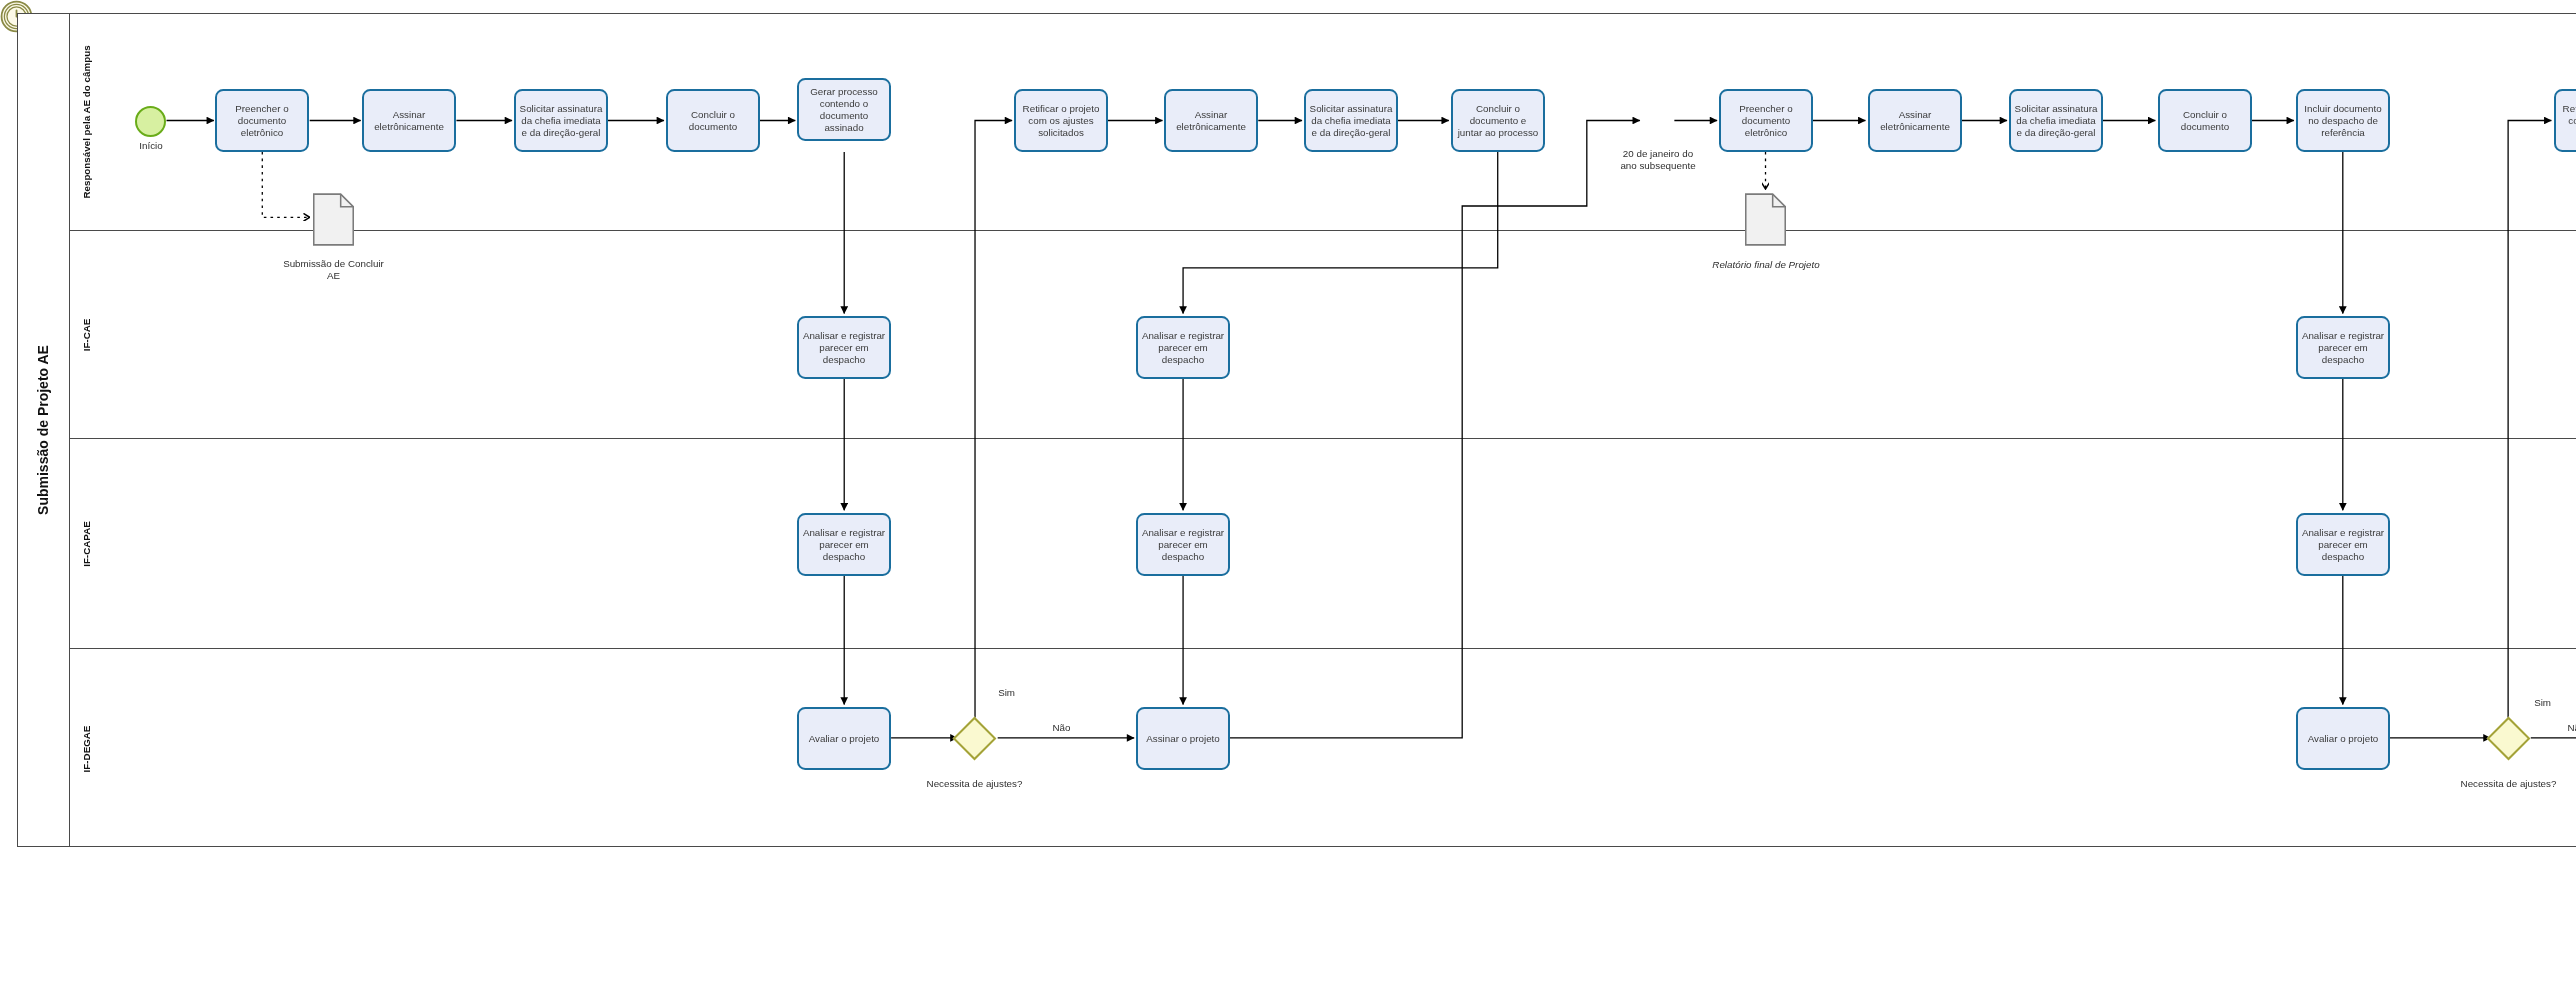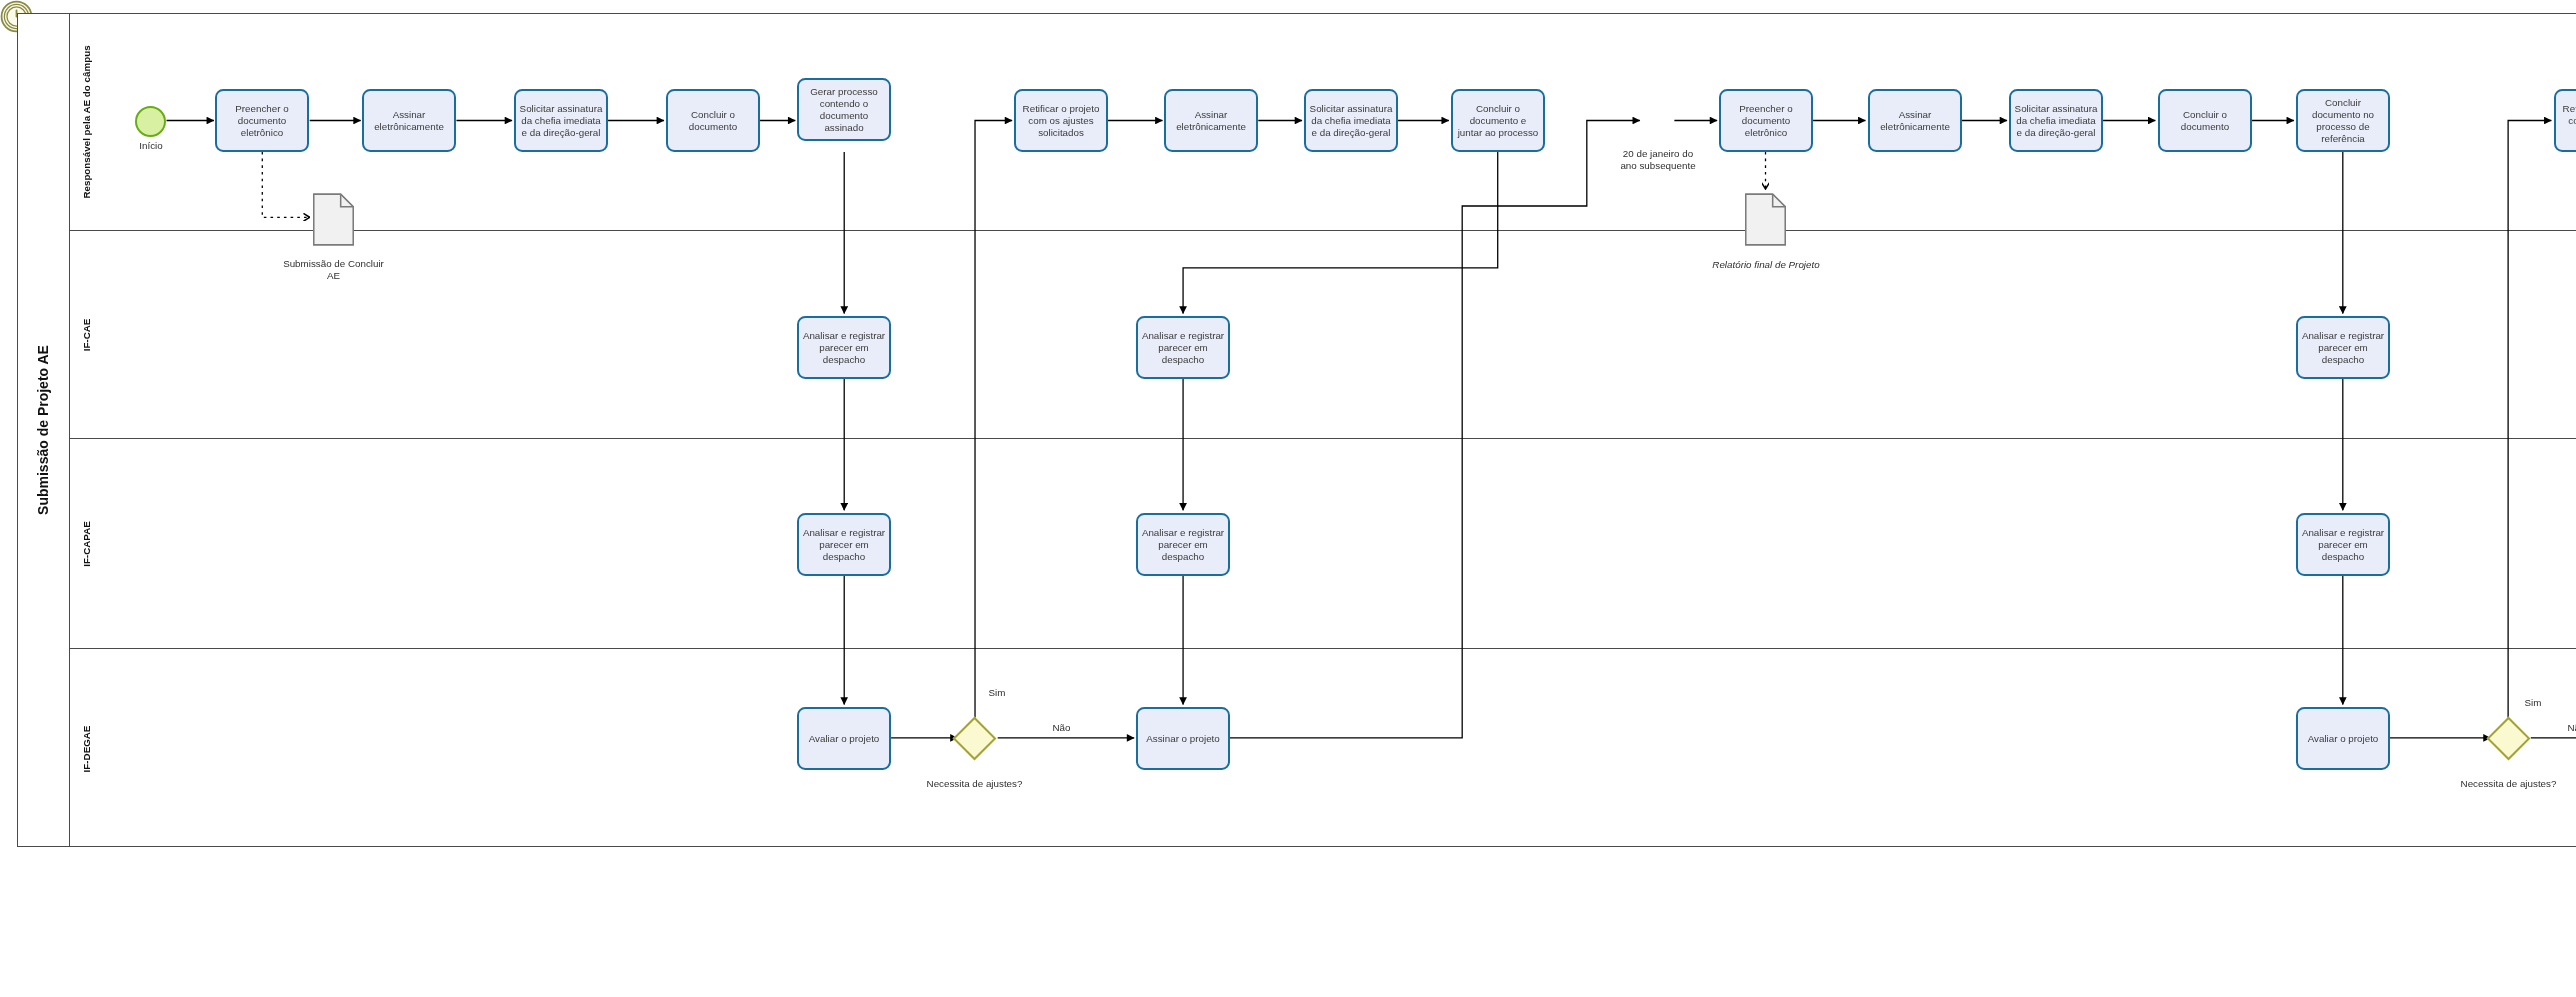--- a/index.html
+++ b/index.html
@@ -26,21 +26,21 @@
   .event{position:absolute;box-sizing:border-box;border-radius:50%;}
   #ev-start{left:135px;top:106px;width:31px;height:31px;background:var(--start_fill);border:2.6px solid var(--start_border);}
   #ev-timer{left:1641px;top:104px;width:33px;height:33px;}
   .gateway{position:absolute;width:31px;height:31px;box-sizing:border-box;background:var(--gateway_fill);border:2.1px solid var(--gateway_border);transform:rotate(45deg);}
   #gw1{left:959px;top:723px;}
   #gw2{left:2493px;top:723px;}
   .docshape{position:absolute;width:41px;height:53px;}
 
   
   .flabel{position:absolute;font-size:9.8px;color:#2f2f2f;text-align:center;line-height:12.4px;white-space:pre-line;}
-  .flabel.left{text-align:center;}
+  .flabel.left{text-align:right;}
 </style>
 </head>
 <body>
 
 <div id="canvas">
 
   <div id="pool">
     <div id="pool-band">
       <div class="pool-title">Submissão de Projeto AE</div>
     </div>
@@ -137,21 +137,21 @@
   <div class="task" style="left:666px;top:89px;">Concluir o documento</div>
   <div class="task" style="left:797px;top:78px;">Gerar processo contendo o documento assinado</div>
   <div class="task" style="left:1014px;top:89px;">Retificar o projeto com os ajustes solicitados</div>
   <div class="task" style="left:1164px;top:89px;">Assinar eletrônicamente</div>
   <div class="task" style="left:1304px;top:89px;">Solicitar assinatura da chefia imediata e da direção-geral</div>
   <div class="task" style="left:1451px;top:89px;">Concluir o documento e juntar ao processo</div>
   <div class="task" style="left:1719px;top:89px;">Preencher o documento eletrônico</div>
   <div class="task" style="left:1868px;top:89px;">Assinar eletrônicamente</div>
   <div class="task" style="left:2009px;top:89px;">Solicitar assinatura da chefia imediata e da direção-geral</div>
   <div class="task" style="left:2158px;top:89px;">Concluir o documento</div>
-  <div class="task" style="left:2296px;top:89px;">Concluir documento no processo de referência</div>
+  <div class="task" style="left:2296px;top:89px;">Incluir documento no despacho de referência</div>
   <div class="task" style="left:2554px;top:89px;">Retificar o projeto com os ajustes solicitados</div>
 
   <div class="task" style="left:797px;top:316px;">Analisar e registrar parecer em despacho</div>
   <div class="task" style="left:1136px;top:316px;">Analisar e registrar parecer em despacho</div>
   <div class="task" style="left:2296px;top:316px;">Analisar e registrar parecer em despacho</div>
 
   <div class="task" style="left:797px;top:513px;">Analisar e registrar parecer em despacho</div>
   <div class="task" style="left:1136px;top:513px;">Analisar e registrar parecer em despacho</div>
   <div class="task" style="left:2296px;top:513px;">Analisar e registrar parecer em despacho</div>
 

